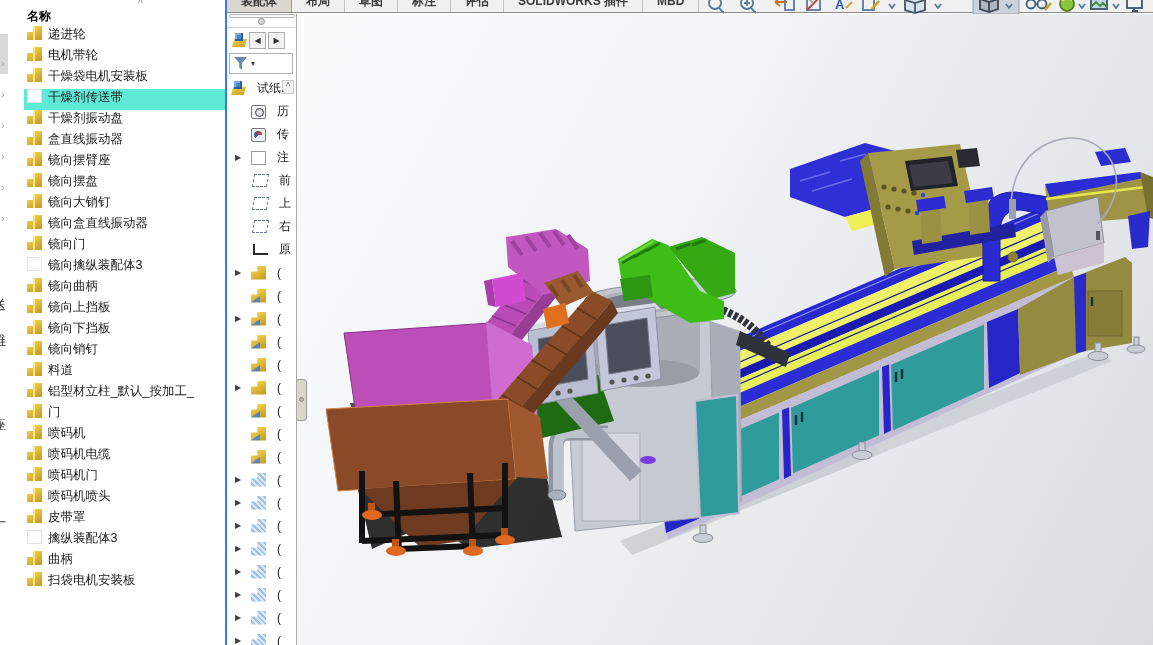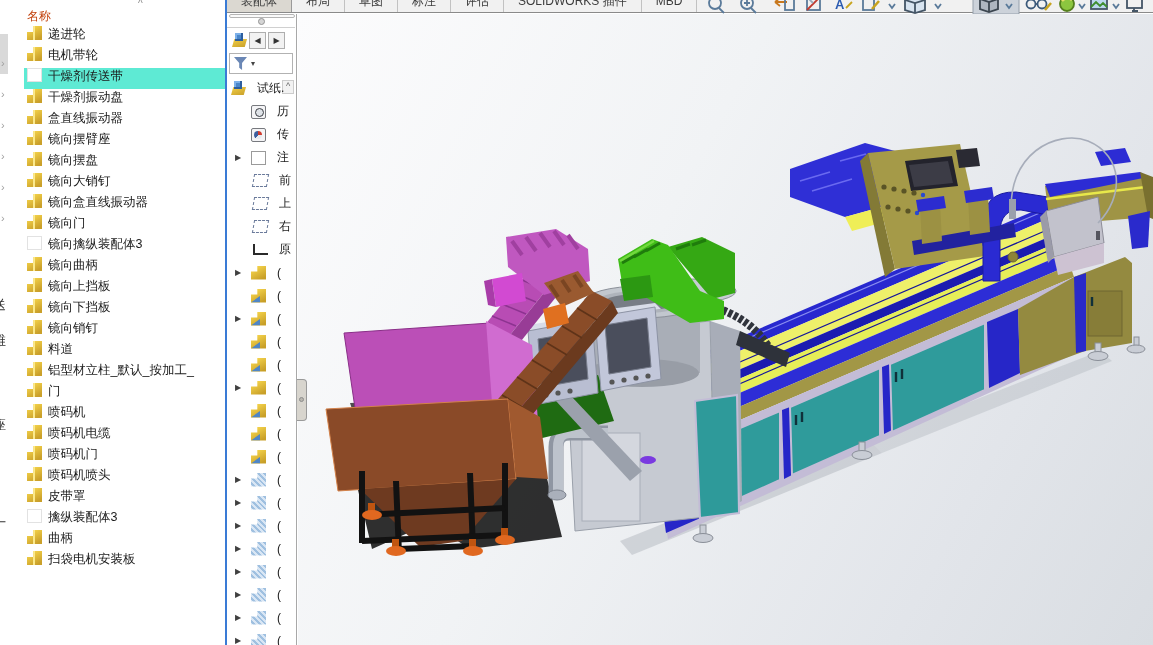--- a/index.html
+++ b/index.html
@@ -7,37 +7,37 @@
   body { font-family:"Liberation Sans","DejaVu Sans",sans-serif; font-size:12px; color:#1a1a1a; background:#fff; }
   #stage { position:relative; width:1153px; height:645px; overflow:hidden; background:#fff; }
 
   
   #explorer { position:absolute; left:0; top:0; width:227px; height:645px; background:#fff; overflow:hidden; }
   #explorer .win-edge { position:absolute; right:0; top:0; width:2px; height:645px; background:#3a7bd5; }
   #nav-sliver { position:absolute; left:0; top:0; width:24px; height:645px; }
   #nav-sliver .sel-frag { position:absolute; left:0; top:34px; width:8px; height:40px; background:#d9d9d9; }
   .nav-chev { position:absolute; left:1px; color:#a0a0a0; font-size:11px; }
   .nav-frag { position:absolute; left:-7px; color:#333; font-size:13px; }
-  #file-header { position:absolute; left:27px; top:8px; color:#c2410c; font-size:12px; }
+  #file-header { position:absolute; left:27px; top:8px; color:#000000; font-size:12px;font-weight:bold; }
   #sort-chevron { position:absolute; left:138px; top:-2px; color:#888; font-size:10px; }
   #file-list { position:absolute; left:24px; right:2px; top:26px; }
   .file-row { display:flex; height:21px; padding-left:3px; }
   .file-row.selected { background:#5eead4; }
   .file-label { font-size:12.5px; white-space:nowrap; }
   .fi { width:15px; height:14px; margin-right:6px; flex:0 0 15px; position:relative; }
   .fi-part { background:linear-gradient(150deg,#f2d049 20%,#caa02a 85%);
              clip-path:polygon(0 42%,42% 42%,42% 0,100% 0,100% 100%,0 100%); }
   .fi-part::after{ content:""; position:absolute; left:42%; top:0; width:10%; height:100%; background:#fbe98c; }
   .fi-blank { background:#fff; border:1px solid #e2e2e2; }
 
   
   #sw { position:absolute; left:227px; top:0; width:926px; height:645px; background:#fff; }
   
   #tabrow { position:absolute; left:0; top:0; width:926px; height:13px; background:#f1f1f1;
-            border-bottom:1px solid #8a8a8a; overflow:hidden; display:flex; }
+            border-bottom:1px solid #8a8a8a; overflow:hidden; display:flex;font-weight:bold; }
   .cm-tab { height:24px; margin-top:-11px; padding:0 14px; line-height:24px; font-size:12px; color:#3c3c3c;
             border-right:1px solid #c2c2c2; background:#f1f1f1; white-space:nowrap; }
   .cm-tab.active { background:#dbd8d1; border-right:1px solid #9a9a9a; }
 
   
   #headsup { position:absolute; left:476px; top:0; width:450px; height:14px; overflow:hidden; }
 
   
   #fm { position:absolute; left:0; top:14px; width:70px; height:631px; background:#fff; border-right:1px solid #a8a8a8; overflow:hidden; }
   #fm-topbar { position:absolute; left:2px; top:0; width:66px; height:4px; border:1px solid #b5b5b5; border-radius:3px; background:#fafafa; }
@@ -121,20 +121,24 @@
         <div class="file-row">
           <span class="fi fi-part"></span>
           <span class="file-label">递进轮</span>
         </div>
 
         <div class="file-row">
           <span class="fi fi-part"></span>
           <span class="file-label">电机带轮</span>
         </div>
 
+        <div class="file-row">
+          <span class="fi fi-part"></span>
+          <span class="file-label">干燥袋电机安装板</span>
+        </div>
 
 
         <div class="file-row selected">
           <span class="fi fi-blank"></span>
           <span class="file-label">干燥剂传送带</span>
         </div>
 
         <div class="file-row">
           <span class="fi fi-part"></span>
           <span class="file-label">干燥剂振动盘</span>

